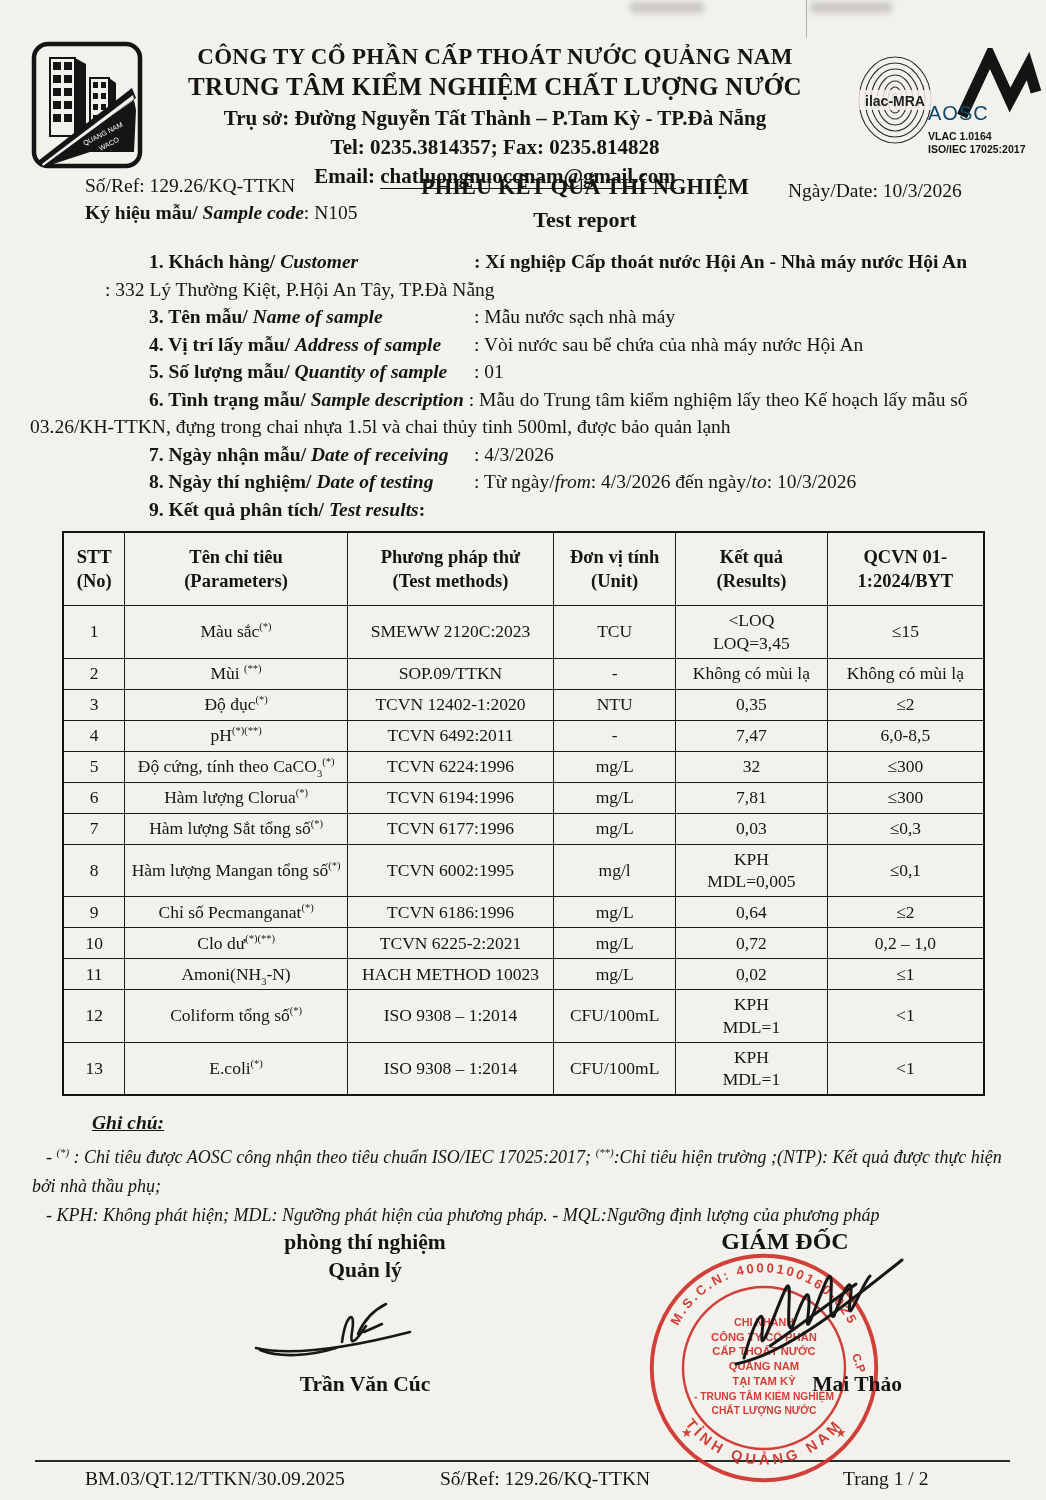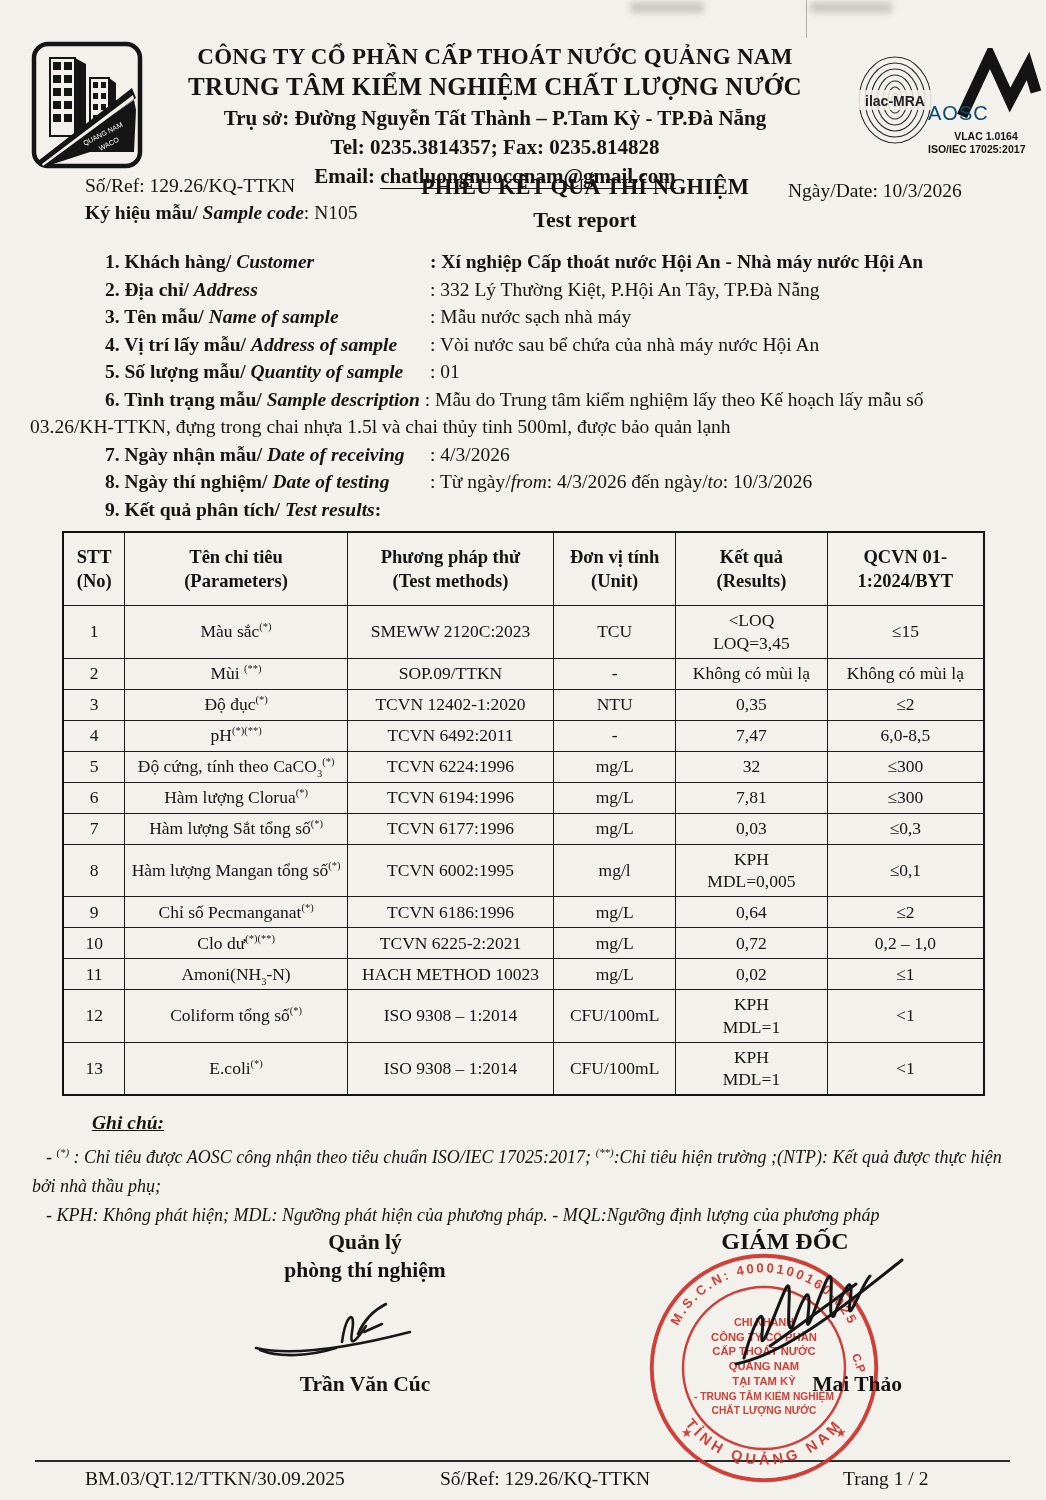--- a/index.html
+++ b/index.html
@@ -20,35 +20,35 @@
   .org-logo{position:absolute;left:30px;top:40px;}
   .head-center{position:absolute;left:160px;top:42px;width:670px;text-align:center;line-height:1.28;}
   .head-company{font-size:23px;font-weight:bold;letter-spacing:.3px;}
   .head-centername{font-size:25px;font-weight:bold;letter-spacing:.3px;}
   .head-line{font-size:21px;font-weight:bold;margin-top:2px;}
   .head-email a,.email-text{border-bottom:1.6px solid #161412;}
   .cert-logos{position:absolute;left:852px;top:48px;width:190px;}
   .ilac{position:absolute;left:4px;top:6px;}
   .aosc-mark{position:absolute;left:104px;top:0;}
   .aosc-word{position:absolute;left:76px;top:54px;font-family:"Liberation Sans","DejaVu Sans",sans-serif;font-size:20px;letter-spacing:1px;color:#0c4a6e;}
-  .vlac{position:absolute;left:76px;top:82px;width:116px;text-align:center;font-family:"Liberation Sans","DejaVu Sans",sans-serif;font-size:10.5px;font-weight:bold;}
+  .vlac{position:absolute;left:76px;top:82px;width:116px;text-align:left;font-family:"Liberation Sans","DejaVu Sans",sans-serif;font-size:10.5px;font-weight:bold;}
   .isoiec{position:absolute;left:76px;top:95px;width:116px;text-align:left;font-family:"Liberation Sans","DejaVu Sans",sans-serif;font-size:10.5px;font-weight:bold;}
 
   
   .meta-left{position:absolute;left:85px;top:172px;font-size:19.5px;line-height:27px;}
   .meta-title{position:absolute;left:400px;top:174px;width:370px;text-align:center;}
   .meta-title .t1{font-size:22.5px;font-weight:bold;}
   .meta-title .t2{font-size:22px;font-weight:bold;margin-top:7px;}
   .meta-date{position:absolute;left:788px;top:180px;font-size:19.5px;}
 
   
   .content{position:absolute;left:30px;top:248px;right:34px;}
   .info-section{font-size:19.5px;line-height:27.5px;}
   .info-row{display:flex;padding-left:75px;}
-  .info-row .info-label{flex:0 0 325px;}
+  .info-row .info-label{flex:0 0 325px;margin-left:44px;}
   .info-row .info-value{flex:1;}
   .info-row.flow{display:block;padding-left:0;text-indent:75px;}
   .info-row.heading{padding-left:75px;}
 
   .results-table{border-collapse:collapse;margin:8px 0 0 32px;width:923px;font-size:17.5px;line-height:1.3;color:#141414;}
   .results-table th,.results-table td{border:1.5px solid #1a1a1a;text-align:center;vertical-align:middle;padding:3px 4px;}
   .results-table{border:2.5px solid #121212;}
   .results-table thead th{font-weight:bold;font-size:18.5px;height:66px;}
   .results-table tbody tr{height:31px;}
 
@@ -165,21 +165,20 @@
   </div>
   <div class="meta-date">Ngày/Date: 10/3/2026</div>
 
   <div class="content">
     <div class="info-section">
         <div class="info-row">
           <span class="info-label"><span class="b">1. Khách hàng/ </span><span class="b i">Customer</span></span>
           <span class="info-value"><span class="b">: Xí nghiệp Cấp thoát nước Hội An - Nhà máy nước Hội An</span></span>
         </div>
         <div class="info-row">
-          <span class="info-label"><span class="b">2. Địa chỉ/ </span><span class="b i">Address</span></span>
           <span class="info-value">: 332 Lý Thường Kiệt, P.Hội An Tây, TP.Đà Nẵng</span>
         </div>
         <div class="info-row">
           <span class="info-label"><span class="b">3. Tên mẫu/ </span><span class="b i">Name of sample</span></span>
           <span class="info-value">: Mẫu nước sạch nhà máy</span>
         </div>
         <div class="info-row">
           <span class="info-label"><span class="b">4. Vị trí lấy mẫu/ </span><span class="b i">Address of sample</span></span>
           <span class="info-value">: Vòi nước sau bể chứa của nhà máy nước Hội An</span>
         </div>
@@ -509,22 +508,22 @@
     <div class="notes">
       <div class="notes-heading">Ghi chú:</div>
       <div>
           <div class="note-line">- <sup>(*)</sup> : Chỉ tiêu được AOSC công nhận theo tiêu chuẩn ISO/IEC 17025:2017; <sup>(**)</sup>:Chỉ tiêu hiện trường ;(NTP): Kết quả được thực hiện bởi nhà thầu phụ;</div>
           <div class="note-line">- KPH: Không phát hiện; MDL: Ngưỡng phát hiện của phương pháp. - MQL:Ngưỡng định lượng của phương pháp</div>
         </div>
     </div>
   </div>
 
   <div class="sig-left-title">
+    <div>phòng thí nghiệm</div>
     <div>Quản lý</div>
-    <div>phòng thí nghiệm</div>
   </div>
   <svg class="sig-left-sign" width="224" height="76" viewBox="0 0 224 76">
     <g fill="none" stroke="#181818" stroke-width="2.6" stroke-linecap="round">
       <path d="M6,60 C40,68 90,62 160,44"></path>
       <path d="M10,62 C30,70 60,68 86,60"></path>
       <path d="M92,54 C96,26 106,20 102,44 C99,62 108,50 116,38"></path>
       <path d="M108,46 C114,32 124,22 136,16"></path>
       <path d="M114,44 L132,36"></path>
     </g>
   </svg>

